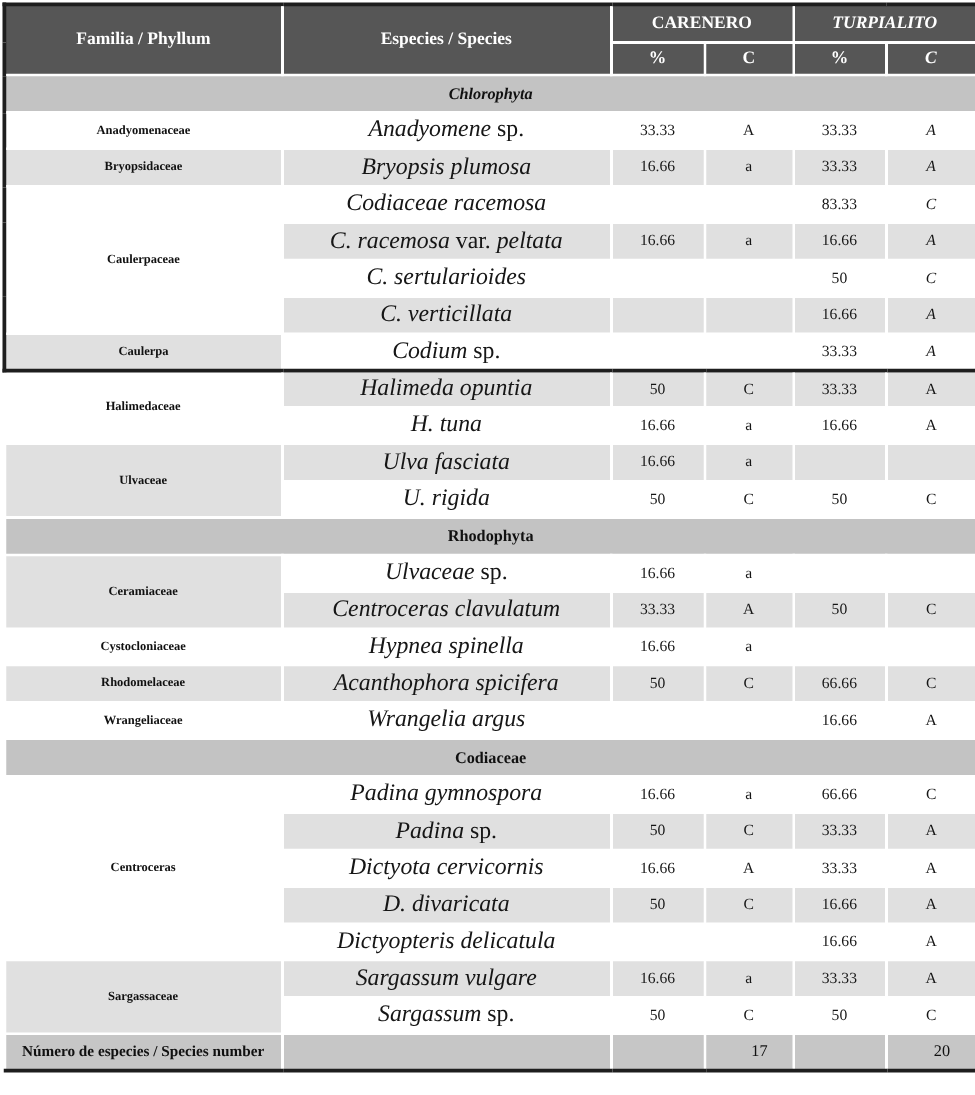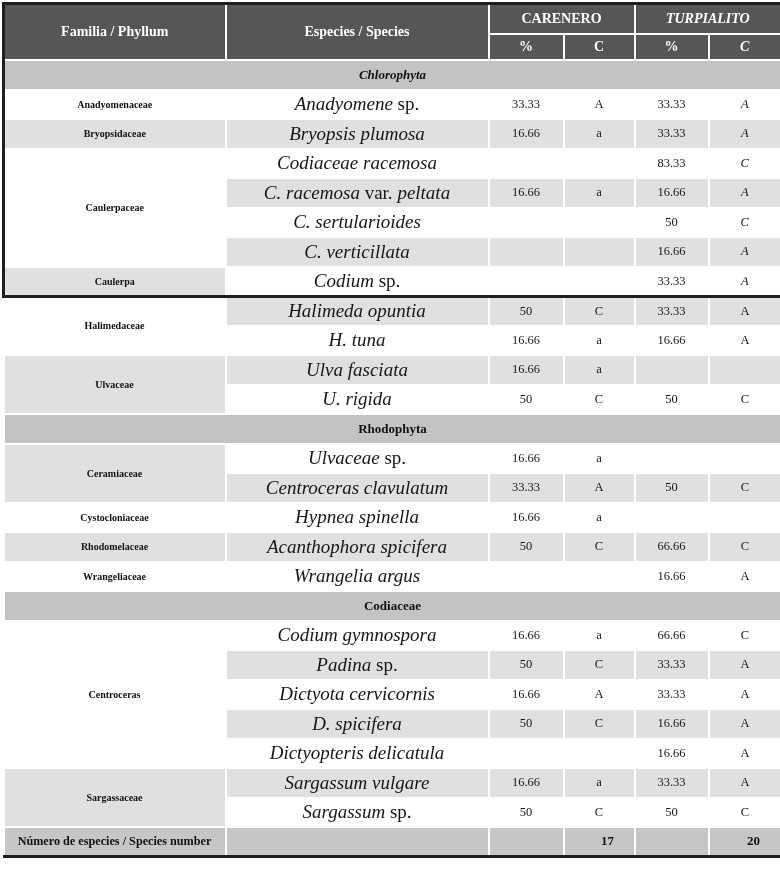--- a/index.html
+++ b/index.html
@@ -35,21 +35,21 @@
   }
   td.family-cell { font-weight: bold; font-size: 10px; color: #111; }
   td.species-cell { font-size: 19px; }
   td.species-cell .it { font-style: italic; }
   td.value-cell { font-size: 12.5px; }
 
   
   tfoot tr { height: 29px; }
   tfoot td { background: var(--footer-bg, #c3c3c3); margin-top: 16px; }
   td.footer-label { font-weight: bold; font-size: 12.2px; color: #111; }
-  td.footer-count { font-weight: bold; font-size: 13px; color: #111; padding-left: 19px; }
+  td.footer-count { font-weight: normal; font-size: 13px; color: #111; padding-left: 19px; }
   tfoot td { border-bottom: 3px solid var(--border-dark, #1e1e1e); }
 
   
   .box-t { border-top: 3px solid var(--border-dark, #1e1e1e) !important; }
   .box-l { border-left: 3px solid var(--border-dark, #1e1e1e) !important; }
   .box-r { border-right: 3px solid var(--border-dark, #1e1e1e) !important; font-style: italic; }
   .box-b { border-bottom: 3px solid var(--border-dark, #1e1e1e) !important; }
 </style>
 </head>
 <body>
@@ -205,42 +205,42 @@
           <td class="value-cell shade-white"></td>
           <td class="value-cell shade-white"></td>
           <td class="value-cell shade-white">16.66</td>
           <td class="value-cell shade-white">A</td>
         </tr>
         <tr>
           <td colspan="6" class="section-cell">Codiaceae</td>
         </tr>
         <tr>
           <td rowspan="5" class="family-cell shade-white">Centroceras</td>
-          <td class="species-cell shade-white"><span class="it">Codium gymnospora</span></td>
+          <td class="species-cell shade-white"><span class="it">Padina gymnospora</span></td>
           <td class="value-cell shade-white">16.66</td>
           <td class="value-cell shade-white">a</td>
           <td class="value-cell shade-white">66.66</td>
           <td class="value-cell shade-white">C</td>
         </tr>
         <tr>
           <td class="species-cell shade-gray"><span class="it">Padina</span><span> sp.</span></td>
           <td class="value-cell shade-gray">50</td>
           <td class="value-cell shade-gray">C</td>
           <td class="value-cell shade-gray">33.33</td>
           <td class="value-cell shade-gray">A</td>
         </tr>
         <tr>
           <td class="species-cell shade-white"><span class="it">Dictyota cervicornis</span></td>
           <td class="value-cell shade-white">16.66</td>
           <td class="value-cell shade-white">A</td>
           <td class="value-cell shade-white">33.33</td>
           <td class="value-cell shade-white">A</td>
         </tr>
         <tr>
-          <td class="species-cell shade-gray"><span class="it">D. spicifera</span></td>
+          <td class="species-cell shade-gray"><span class="it">D. divaricata</span></td>
           <td class="value-cell shade-gray">50</td>
           <td class="value-cell shade-gray">C</td>
           <td class="value-cell shade-gray">16.66</td>
           <td class="value-cell shade-gray">A</td>
         </tr>
         <tr>
           <td class="species-cell shade-white"><span class="it">Dictyopteris delicatula</span></td>
           <td class="value-cell shade-white"></td>
           <td class="value-cell shade-white"></td>
           <td class="value-cell shade-white">16.66</td>

